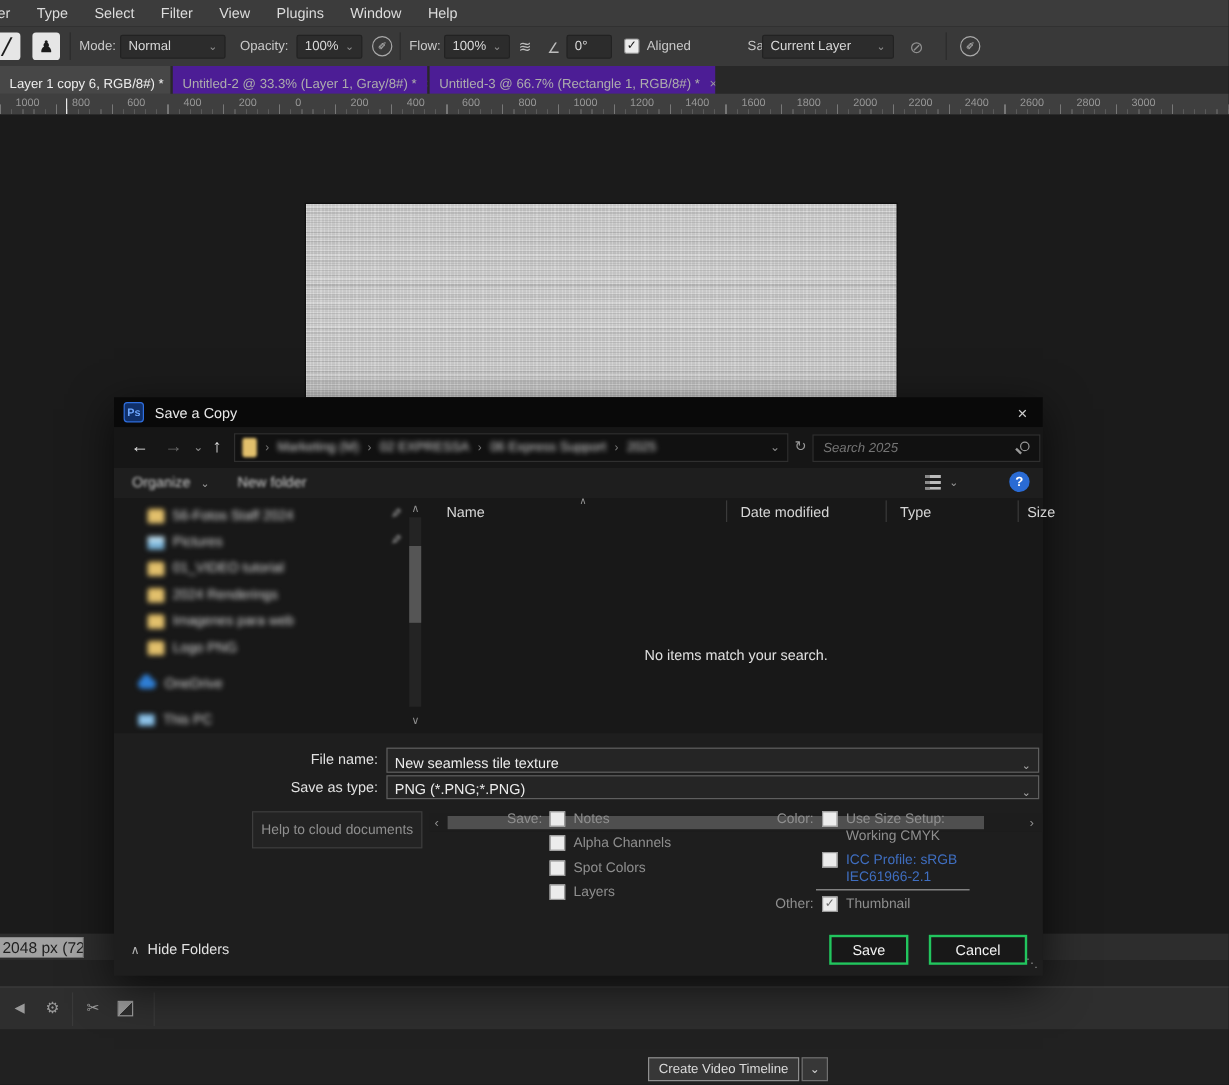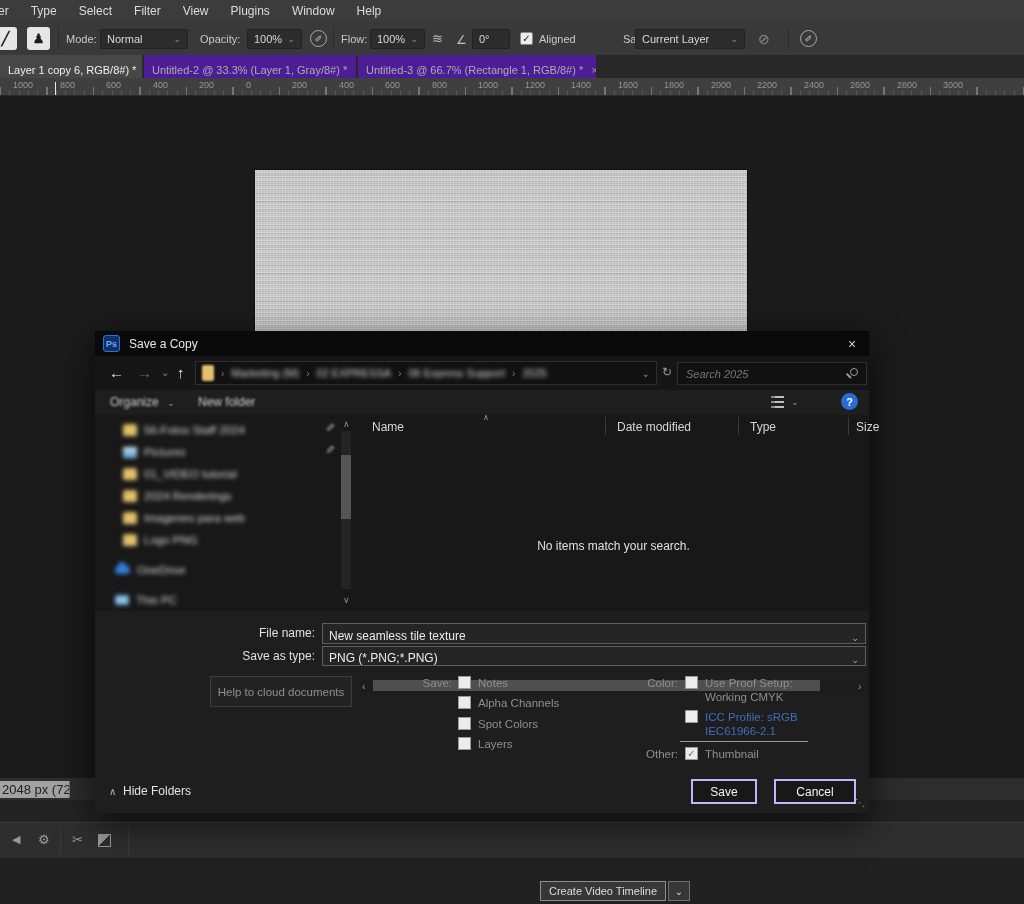--- a/index.html
+++ b/index.html
@@ -154,21 +154,21 @@
     display:flex; align-items:center; justify-content:center; }
   .grp { position:absolute; color:#8f8f8f; font-size:11.5px; }
   .cb { position:absolute; width:13px; height:13px; background:#ececec;
     border:1px solid #9a9a9a; color:#6f6f6f; font-size:10px; line-height:11px;
     text-align:center; }
   .linkblue { color:#3f6ec0; }
   .cdiv { position:absolute; left:585px; top:410px; width:128px; height:1px; background:#9a9a9a; }
 
   .dlg-bottom { position:absolute; left:0; top:444px; width:774px; height:38px; background:#1e1e1e; }
   .btn { position:absolute; top:4px; height:25px; background:#181818;
-    border:2px solid #c4b5fd; color:#f2f2f2; font-size:12px; display:flex;
+    border:2px solid #22c55e; color:#f2f2f2; font-size:12px; display:flex;
     align-items:center; justify-content:center; }
   .grip { position:absolute; left:760px; top:22px; color:#8a8a8a; font-size:10px; }
 
   .blur2 { filter:blur(2px); }
   .blur1 { filter:blur(1.2px); }
 </style>
 </head>
 <body>
 
 <div id="app">
@@ -424,21 +424,21 @@
     <span class="grp" style="left:383px;top:346px;">Notes</span>
     <div class="cb" style="left:363px;top:365px;"></div>
     <span class="grp" style="left:383px;top:366px;">Alpha Channels</span>
     <div class="cb" style="left:363px;top:386px;"></div>
     <span class="grp" style="left:383px;top:387px;">Spot Colors</span>
     <div class="cb" style="left:363px;top:406px;"></div>
     <span class="grp" style="left:383px;top:407px;">Layers</span>
 
     <span class="grp" style="left:528px;top:346px;width:55px;text-align:right;">Color:</span>
     <div class="cb" style="left:590px;top:345px;"></div>
-    <span class="grp" style="left:610px;top:346px;">Use Proof Setup:</span>
+    <span class="grp" style="left:610px;top:346px;">Use Size Setup:</span>
     <span class="grp" style="left:610px;top:360px;">Working CMYK</span>
     <div class="cb" style="left:590px;top:379px;"></div>
     <span class="grp linkblue" style="left:610px;top:380px;">ICC Profile:  sRGB</span>
     <span class="grp linkblue" style="left:610px;top:394px;">IEC61966-2.1</span>
     <div class="cdiv"></div>
     <span class="grp" style="left:528px;top:417px;width:55px;text-align:right;">Other:</span>
     <div class="cb" style="left:590px;top:416px;"><span>✓</span></div>
     <span class="grp" style="left:610px;top:417px;">Thumbnail</span>
 
     <div class="dlg-bottom">

